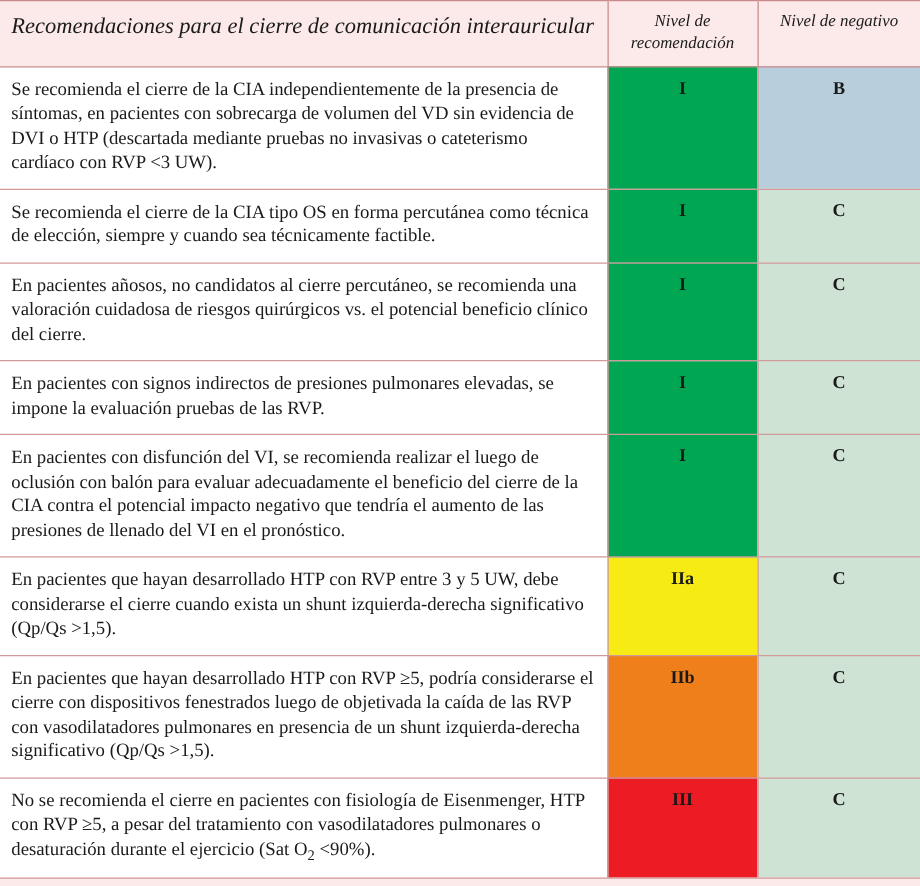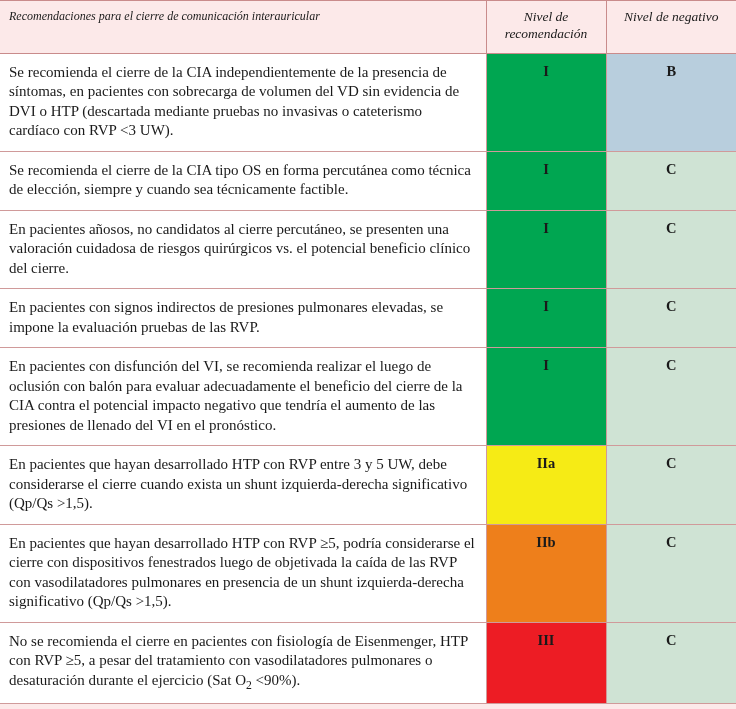--- a/index.html
+++ b/index.html
@@ -33,21 +33,21 @@
 
   .hdr td {
     border-bottom: 1px solid #c98b8b;
     border-top: 1px solid #c98b8b;
     padding: 8px 8px 10px 8px;
     vertical-align: top;
     background: #fce9e9;
   }
   .hdr .h-rec {
     font-style: italic;
-    font-size: 12px;
+    font-size: 18px;
     line-height: 1.25;
     text-align: left;
     padding-left: 9px;
   }
   .hdr .h-class, .hdr .h-level {
     font-style: italic;
     font-size: 13.5px;
     line-height: 1.25;
     text-align: center;
   }
@@ -95,21 +95,21 @@
           <td class="rec-text">Se recomienda el cierre de la CIA independientemente de la presencia de síntomas, en pacientes con sobrecarga de volumen del VD sin evidencia de DVI o HTP (descartada mediante pruebas no invasivas o cateterismo cardíaco con RVP &lt;3 UW).</td>
           <td class="cls" style="background: rgb(0, 166, 81);">I</td>
           <td class="lvl" style="background: rgb(184, 206, 221);">B</td>
         </tr>
         <tr class="row">
           <td class="rec-text">Se recomienda el cierre de la CIA tipo OS en forma percutánea como técnica de elección, siempre y cuando sea técnicamente factible.</td>
           <td class="cls" style="background: rgb(0, 166, 81);">I</td>
           <td class="lvl" style="background: rgb(207, 227, 212);">C</td>
         </tr>
         <tr class="row">
-          <td class="rec-text">En pacientes añosos, no candidatos al cierre percutáneo, se presenten una valoración cuidadosa de riesgos quirúrgicos vs. el potencial beneficio clínico del cierre.</td>
+          <td class="rec-text">En pacientes añosos, no candidatos al cierre percutáneo, se recomienda una valoración cuidadosa de riesgos quirúrgicos vs. el potencial beneficio clínico del cierre.</td>
           <td class="cls" style="background: rgb(0, 166, 81);">I</td>
           <td class="lvl" style="background: rgb(207, 227, 212);">C</td>
         </tr>
         <tr class="row">
           <td class="rec-text">En pacientes con signos indirectos de presiones pulmonares elevadas, se impone la evaluación pruebas de las RVP.</td>
           <td class="cls" style="background: rgb(0, 166, 81);">I</td>
           <td class="lvl" style="background: rgb(207, 227, 212);">C</td>
         </tr>
         <tr class="row">
           <td class="rec-text">En pacientes con disfunción del VI, se recomienda realizar el luego de oclusión con balón para evaluar adecuadamente el beneficio del cierre de la CIA contra el potencial impacto negativo que tendría el aumento de las presiones de llenado del VI en el pronóstico.</td>

